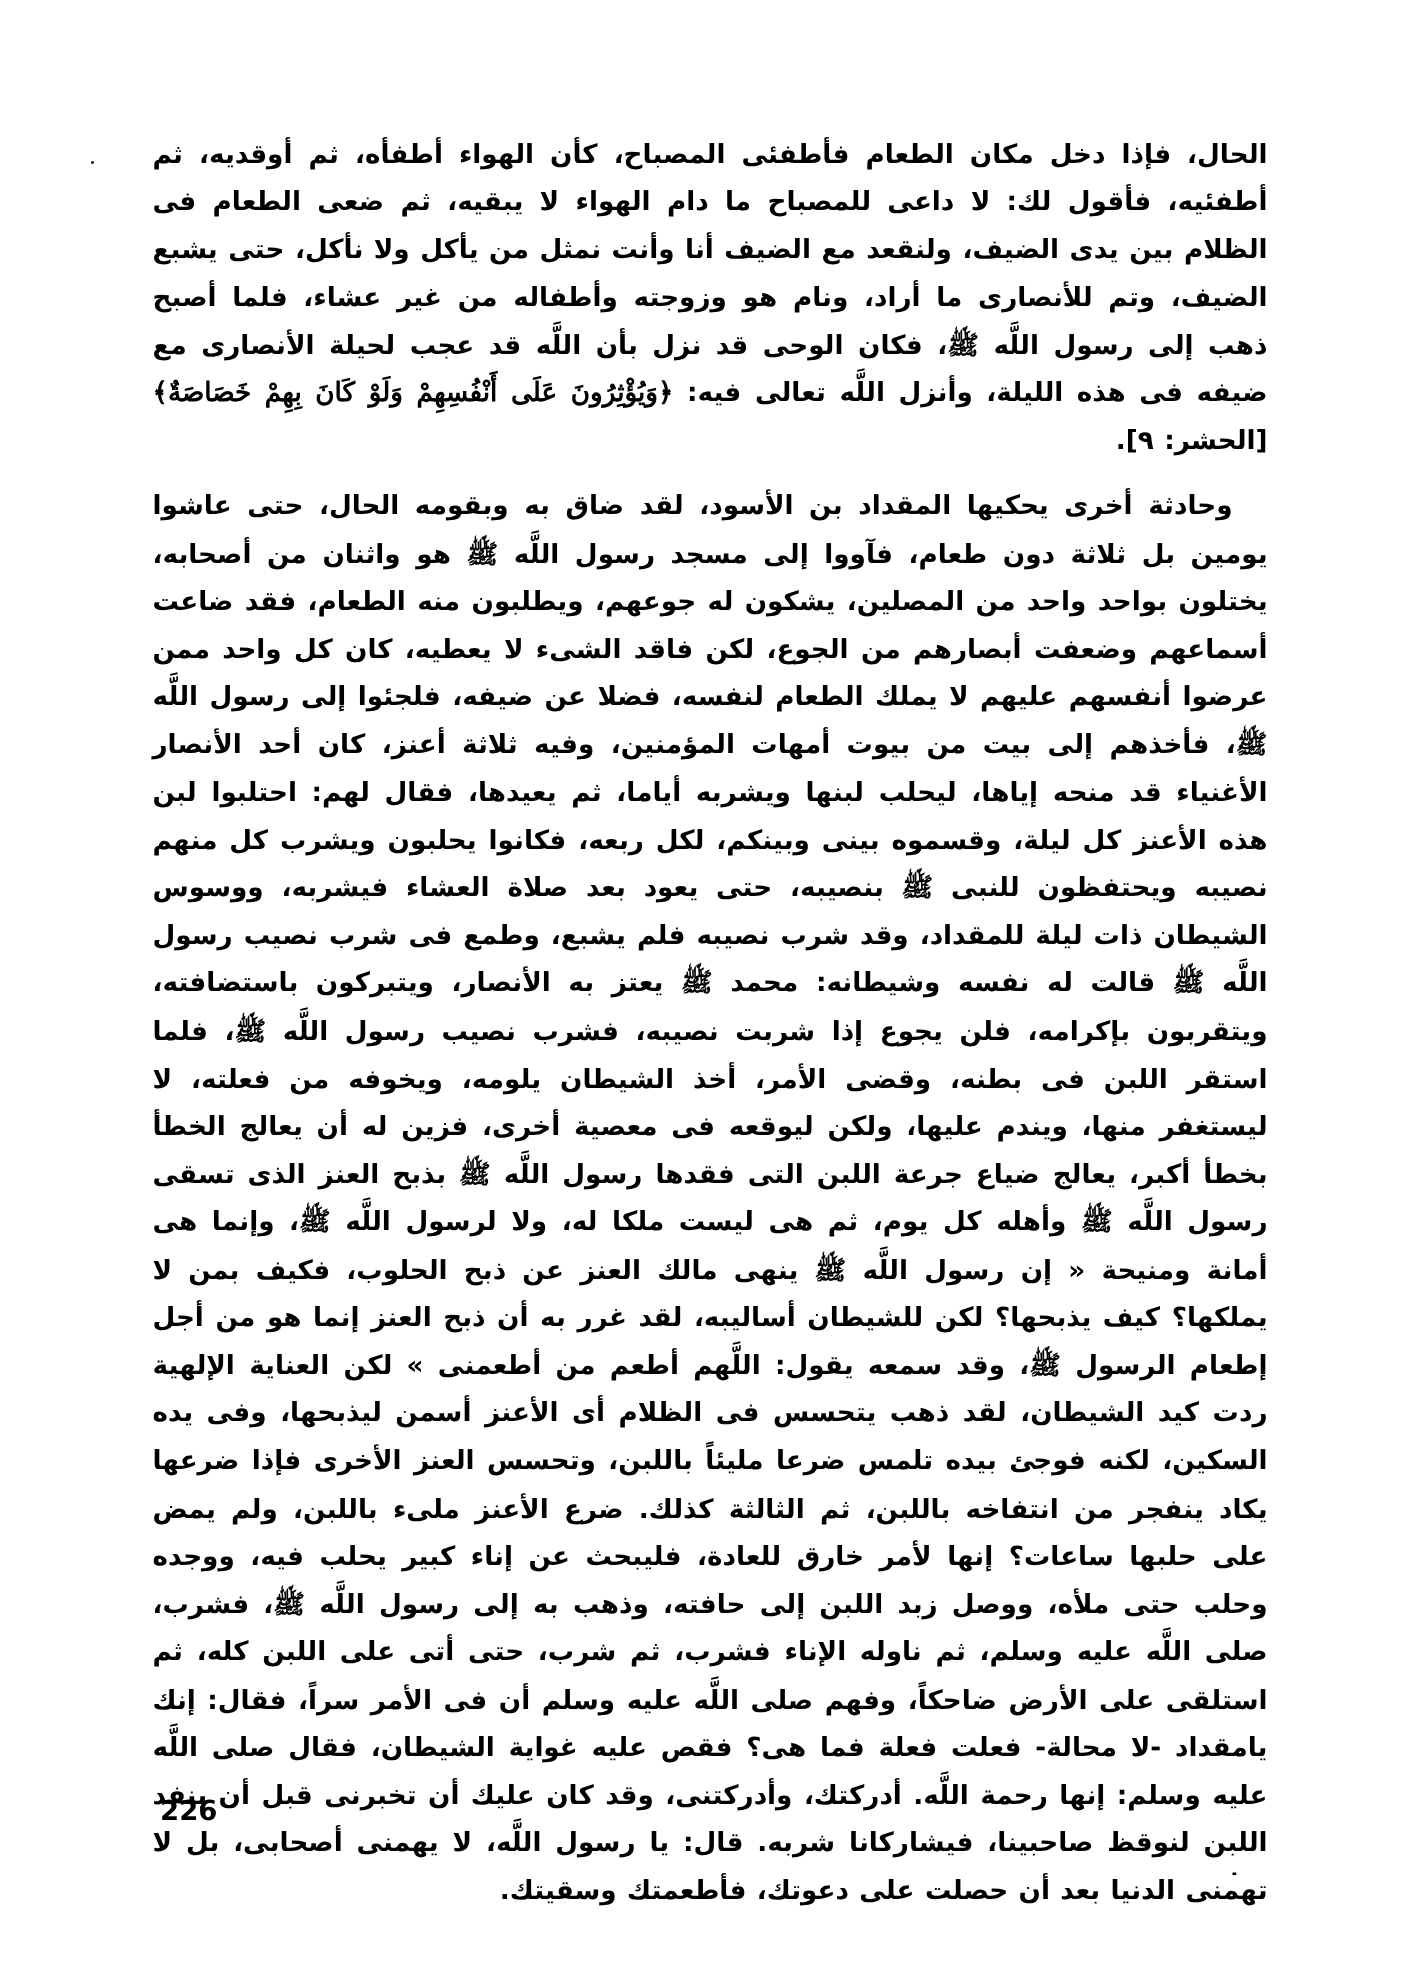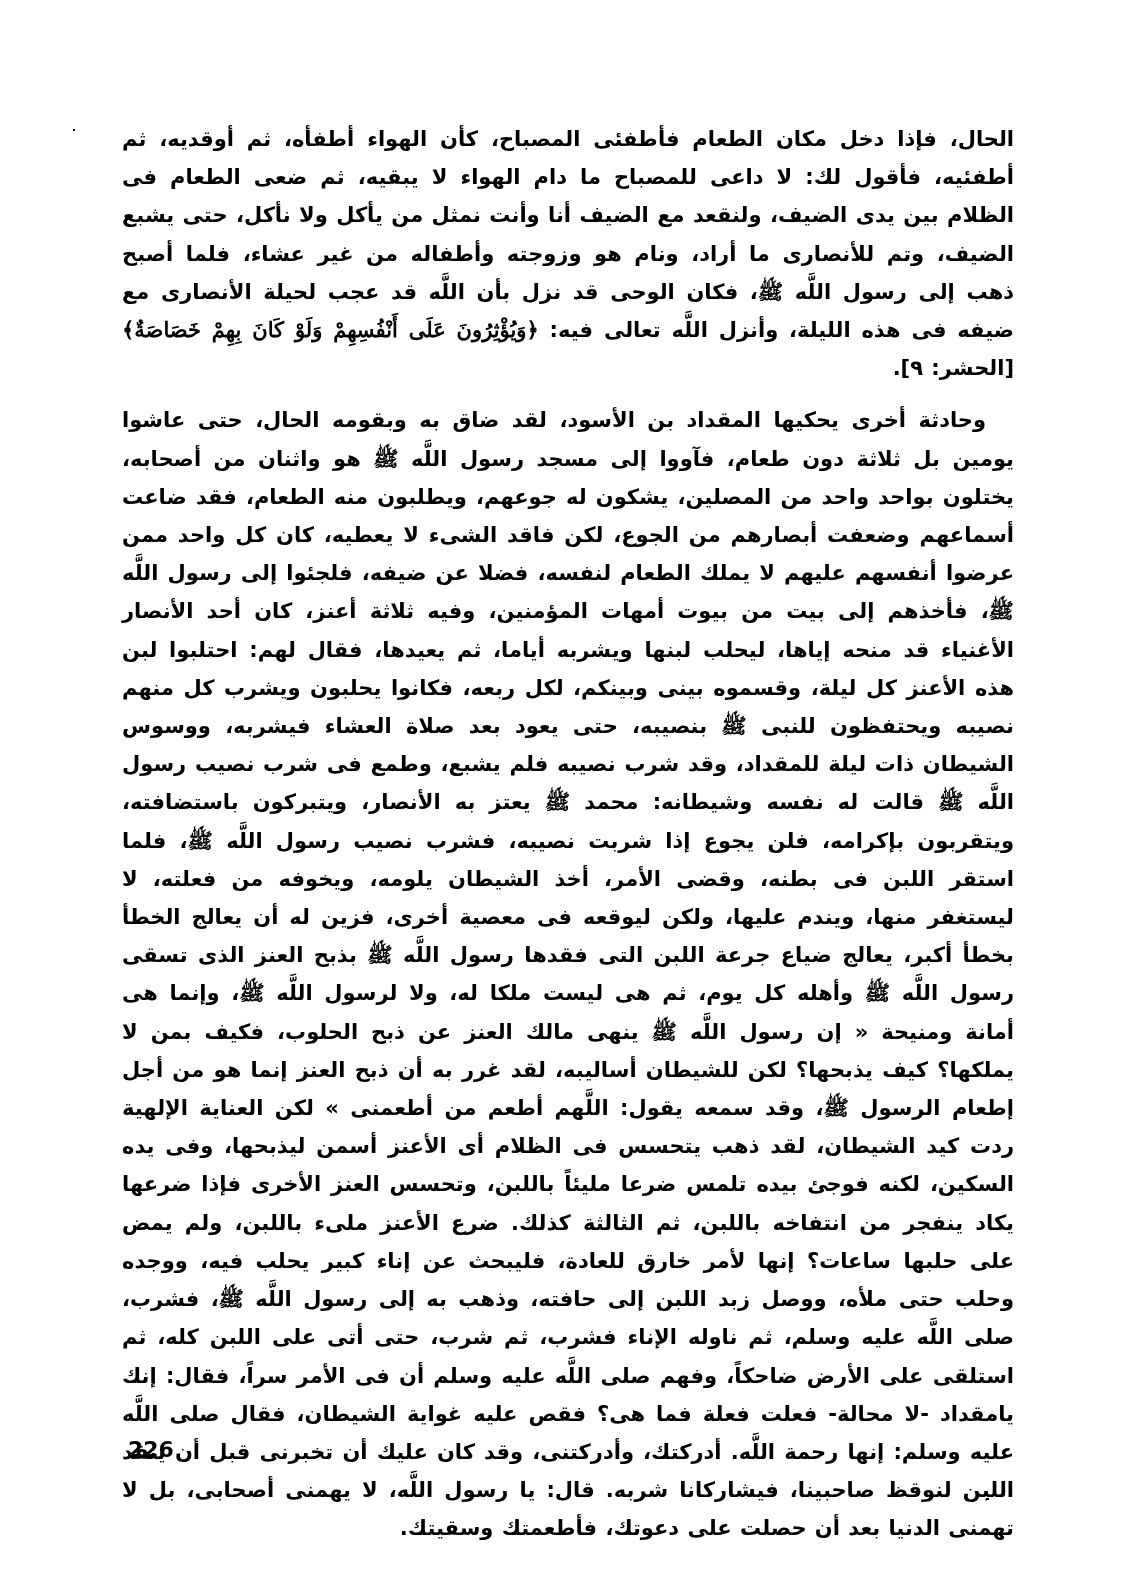--- a/index.html
+++ b/index.html
@@ -13,21 +13,20 @@
       position: relative;
       overflow: hidden;
       color: #000000;
       font-family: "DejaVu Sans", sans-serif;
     }
     .page {
       position: absolute;
       left: 122px;
       top: 104px;
       width: 892px;
-      margin-top: 16px;
     }
     .paragraph {
       margin: 0;
       font-size: 21px;
       line-height: 38.2px;
       text-align: justify;
       text-align-last: right;
       direction: rtl;
       font-weight: bold;
       letter-spacing: 0;

